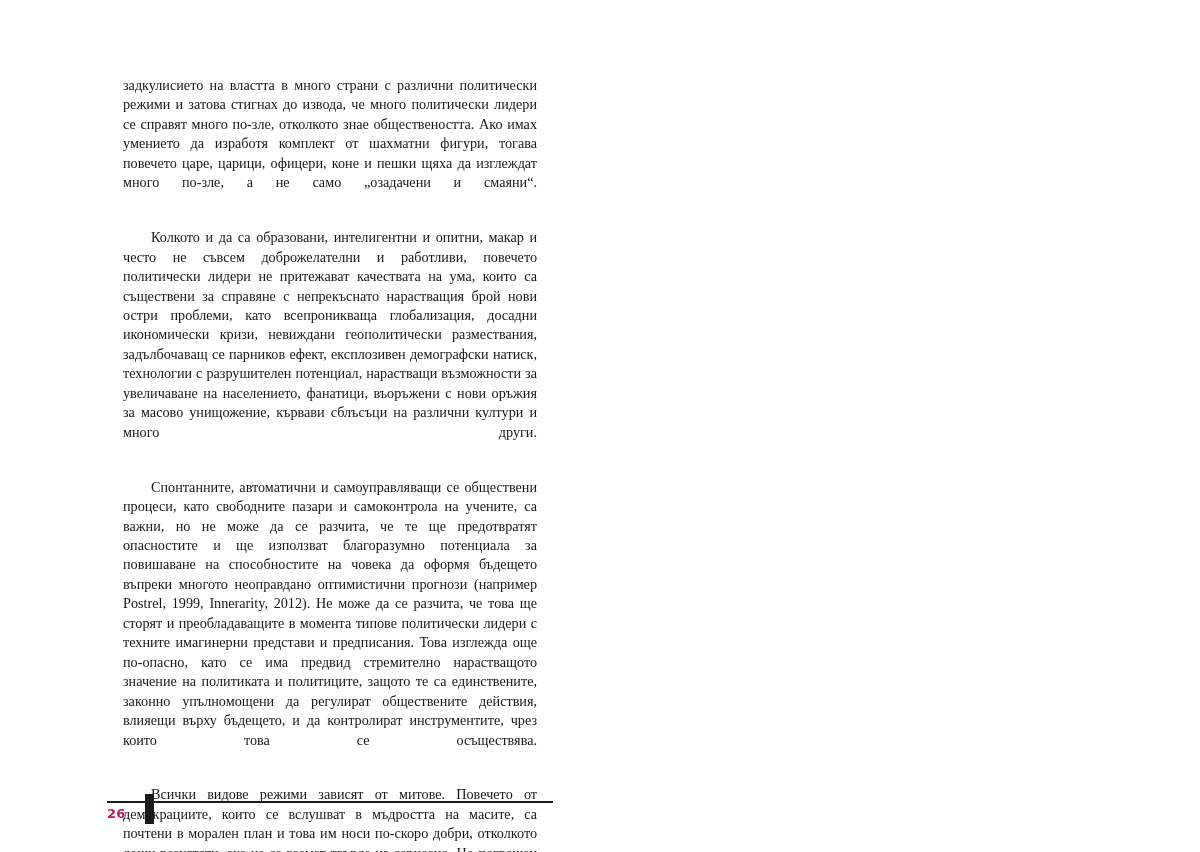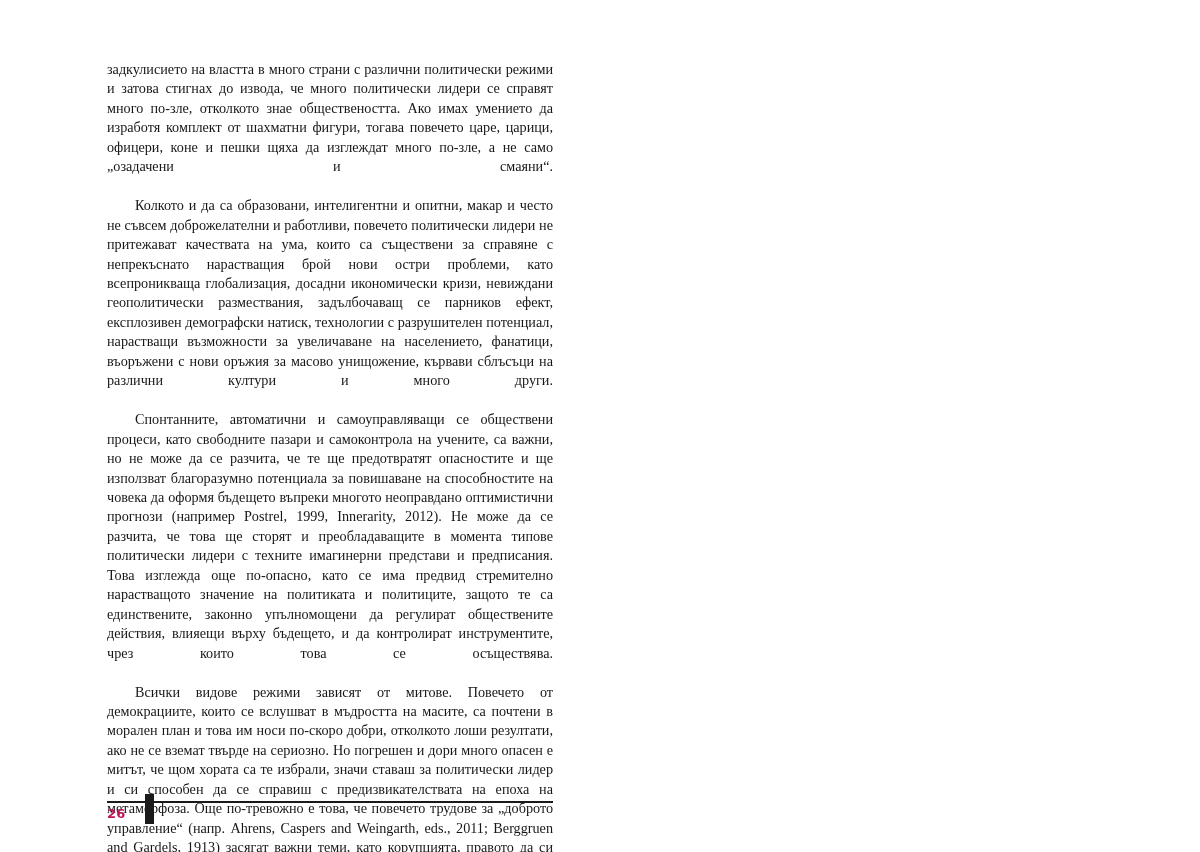--- a/index.html
+++ b/index.html
@@ -40,21 +40,21 @@
     text-justify: inter-word;
     hyphens: none;
     color: #161616;
   }
   .page-left .text-area {
     left: 107px;
     width: 446px;
   }
 
   .para {
-    margin: 0;
+    margin: 16px;
     text-indent: 28px;
     text-align: justify;
   }
   .para.no-indent {
     text-indent: 0;
   }
   
   .para:after {
     content: "";
     display: inline-block;

